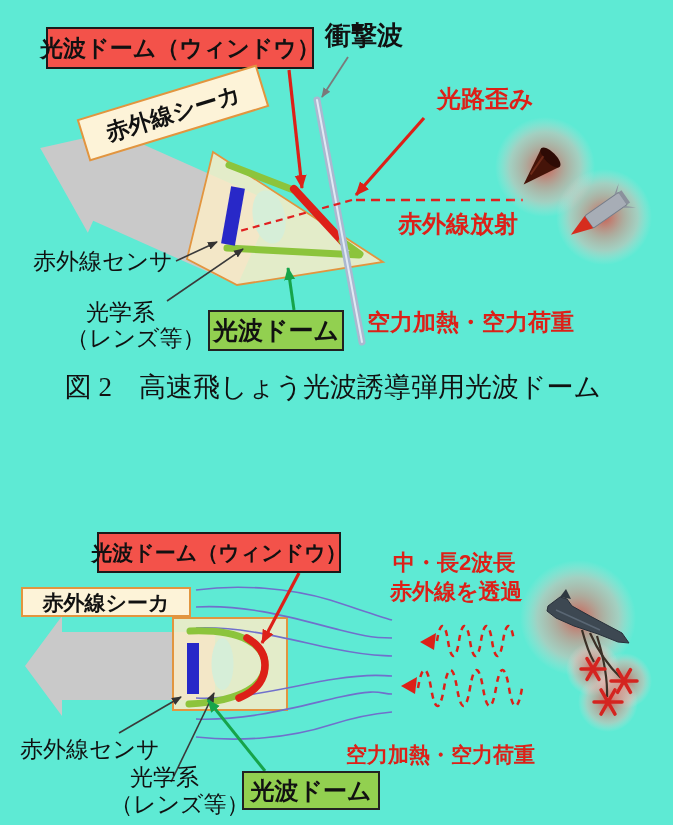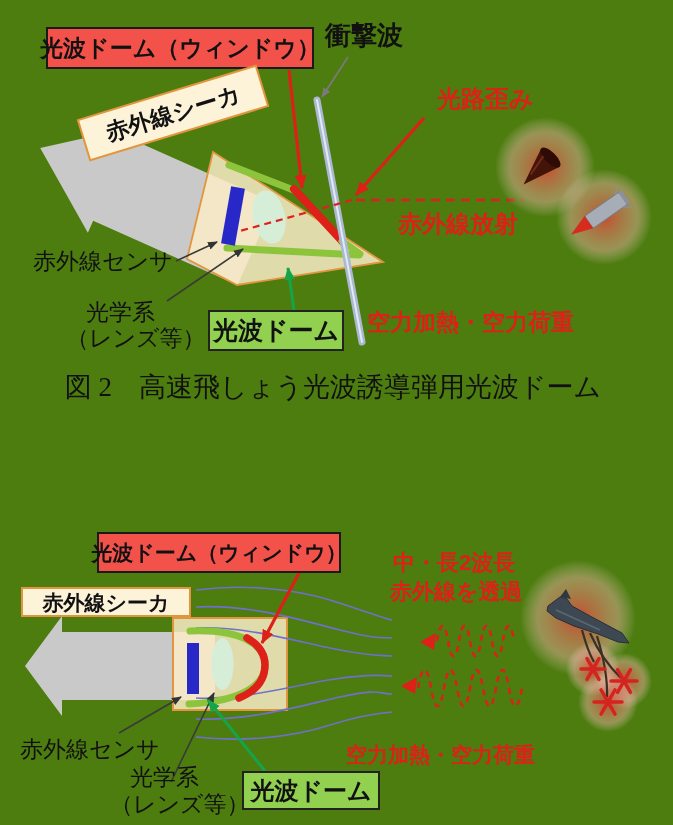--- a/index.html
+++ b/index.html
@@ -1,16 +1,16 @@
 <!DOCTYPE html>
 <html><head>
 <meta charset="utf-8">
 <style>
   html,body{margin:0;padding:0;background:#ffffff;}
-  .page{position:relative;width:673px;height:825px;background:#4d7c0f;overflow:hidden;}
+  .page{position:relative;width:673px;height:825px;background:#5eead4;overflow:hidden;}
   svg{display:block;}
   text{font-family:"Liberation Sans","DejaVu Sans",sans-serif;fill:#111111;}
   .b{font-weight:bold;}
   .red{fill:#dd2018;}
   .caption{font-family:"Liberation Serif","DejaVu Serif",serif;font-size:27px;}
   .lbl23{font-size:23px;}
   .lbl22{font-size:22px;}
   .lbl21{font-size:21px;}
   .lbl24{font-size:24px;}
   .lbl25{font-size:25px;}

